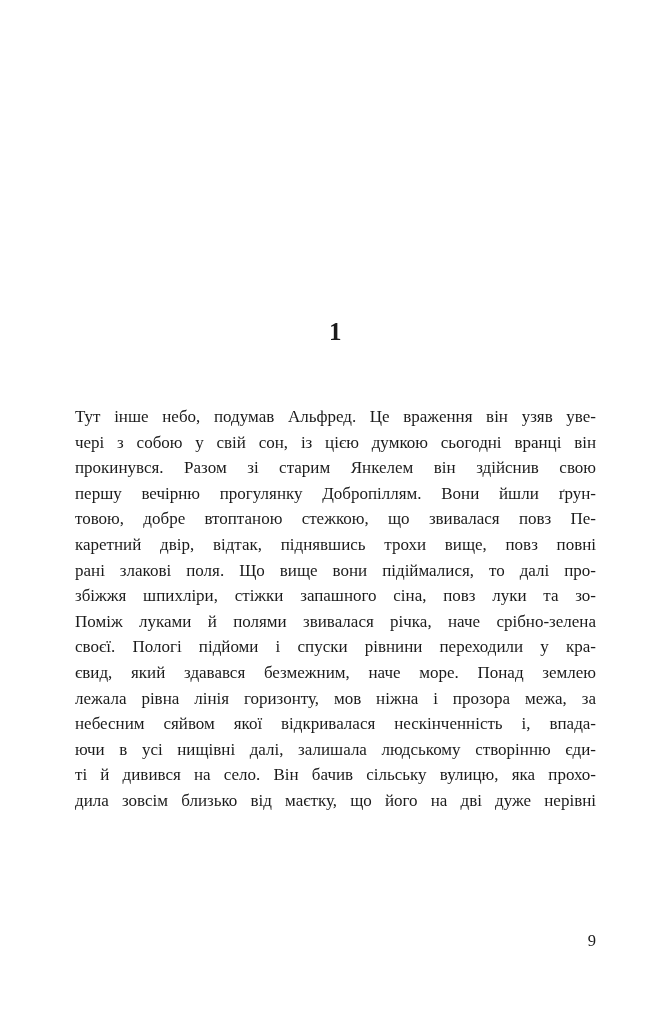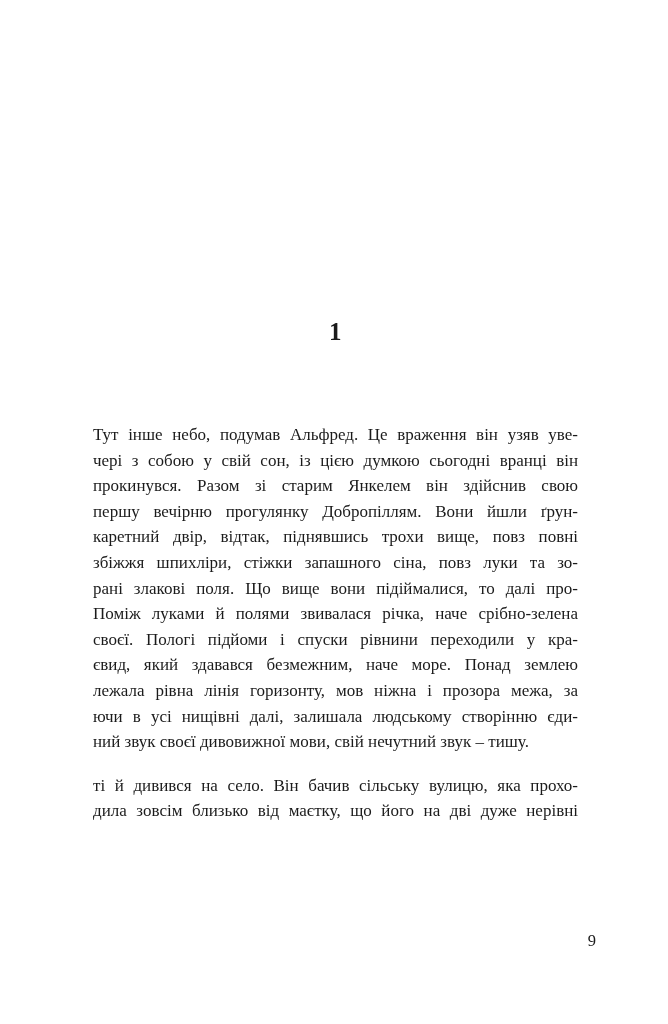--- a/index.html
+++ b/index.html
@@ -29,21 +29,21 @@
   }
   .body-text {
     position: absolute;
     top: 404px;
     left: 75px;
     width: 521px;
     font-size: 17px;
     line-height: 25.6px;
   }
   .para {
-    margin: 18px;
+    margin: 0;
     padding: 0;
   }
   .line {
     text-align: justify;
     text-align-last: justify;
     white-space: normal;
   }
   .line.last {
     text-align-last: left;
   }
@@ -66,29 +66,30 @@
 
   <div class="chapter-heading">1</div>
 
   <div class="body-text">
 
     <div class="para">
       <div class="line">Тут інше небо, подумав Альфред. Це враження він узяв уве-</div>
       <div class="line">чері з собою у свій сон, із цією думкою сьогодні вранці він</div>
       <div class="line">прокинувся. Разом зі старим Янкелем він здійснив свою</div>
       <div class="line">першу вечірню прогулянку Добропіллям. Вони йшли ґрун-</div>
+      <div class="line">товою, добре втоптаною стежкою, що звивалася повз Пе-</div>
       <div class="line">каретний двір, відтак, піднявшись трохи вище, повз повні</div>
+      <div class="line">рані злакові поля. Що вище вони підіймалися, то далі про-</div>
       <div class="line">збіжжя шпихліри, стіжки запашного сіна, повз луки та зо-</div>
-      <div class="line">рані злакові поля. Що вище вони підіймалися, то далі про-</div>
       <div class="line">Поміж луками й полями звивалася річка, наче срібно-зелена</div>
       <div class="line">своєї. Пологі підйоми і спуски рівнини переходили у кра-</div>
       <div class="line">євид, який здавався безмежним, наче море. Понад землею</div>
       <div class="line">лежала рівна лінія горизонту, мов ніжна і прозора межа, за</div>
+      <div class="line">небесним сяйвом якої відкривалася нескінченність і, впада-</div>
       <div class="line">ючи в усі нищівні далі, залишала людському створінню єди-</div>
-      <div class="line last">ний звук своєї дивовижної мови, свій нечутний звук – тишу.</div>
     </div>
 
     <div class="para">
       <div class="line">ті й дивився на село. Він бачив сільську вулицю, яка прохо-</div>
       <div class="line">дила зовсім близько від маєтку, що його на дві дуже нерівні</div>
     </div>
 
   </div>
 
   <div class="page-number">9</div>

